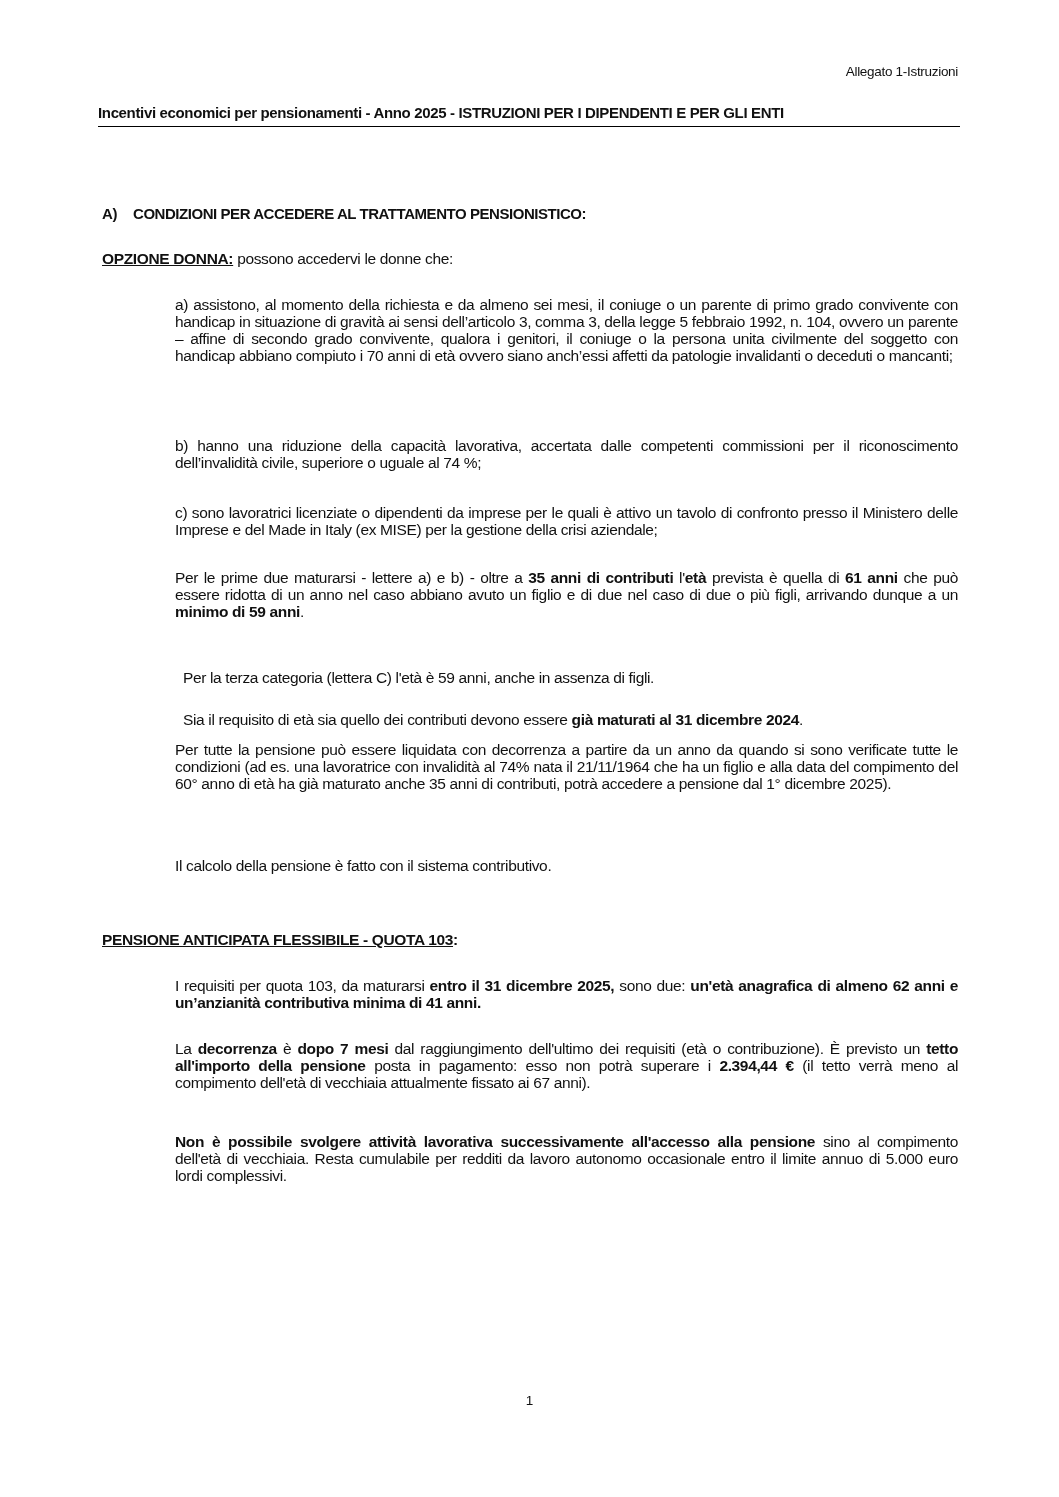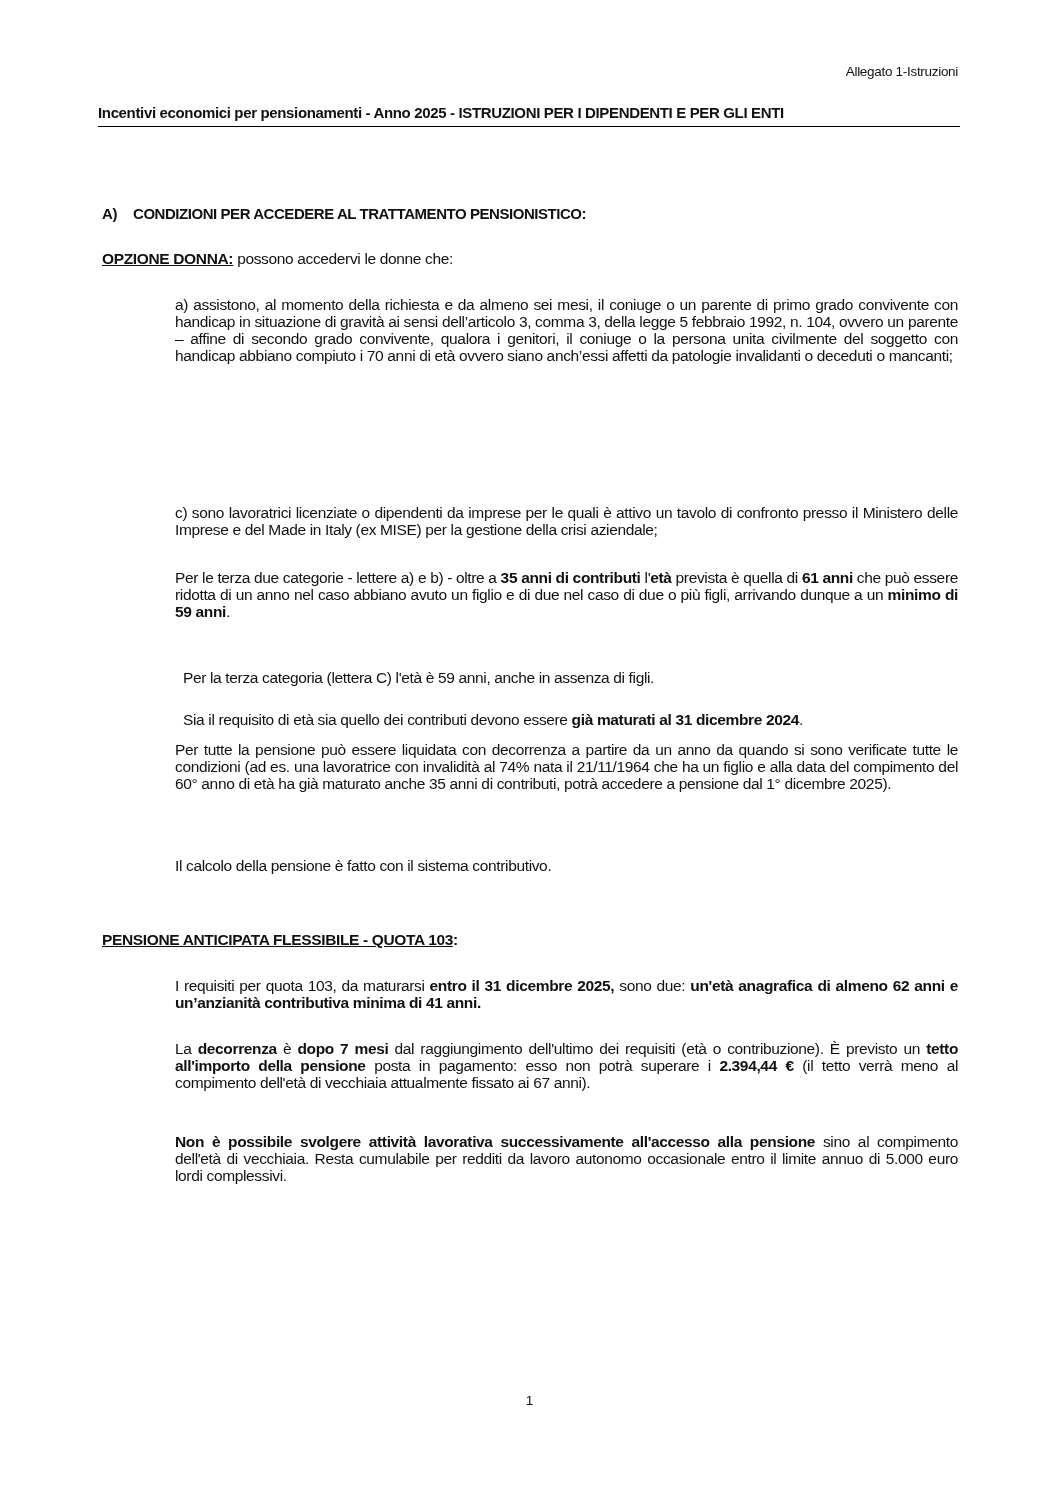--- a/index.html
+++ b/index.html
@@ -29,25 +29,26 @@
   <div class="section-a n">
     <span class="marker">A)</span><span>CONDIZIONI PER ACCEDERE AL TRATTAMENTO PENSIONISTICO:</span>
   </div>
 
   <div class="sub-heading n" style="top:250px;">
     <span class="u">OPZIONE DONNA:</span><span> possono accedervi le donne che:</span>
   </div>
 
   <p class="para n" style="top:296px; margin:0;">a) assistono, al momento della richiesta e da almeno sei mesi, il coniuge o un parente di primo grado convivente con handicap in situazione di gravità ai sensi dell’articolo 3, comma 3, della legge 5 febbraio 1992, n. 104, ovvero un parente – affine di secondo grado convivente, qualora i genitori, il coniuge o la persona unita civilmente del soggetto con handicap abbiano compiuto i 70 anni di età ovvero siano anch’essi affetti da patologie invalidanti o deceduti o mancanti;</p>
 
+  <p class="para n" style="top:437px; margin:0;">b) hanno una riduzione della capacità lavorativa, accertata dalle competenti commissioni per il riconoscimento dell’invalidità civile, superiore o uguale al 74 %;</p>
 
   <p class="para n" style="top:504px; margin:0;">c) sono lavoratrici licenziate o dipendenti da imprese per le quali è attivo un tavolo di confronto presso il Ministero delle Imprese e del Made in Italy (ex MISE) per la gestione della crisi aziendale;</p>
 
   <p class="para n" style="top:569px; margin:0;">
-    <span>Per le terza due categorie - lettere a) e b) - oltre a </span><b>35 anni di contributi</b><span> l'</span><b>età</b><span> prevista è quella di </span><b>61 anni</b><span> che può essere ridotta di un anno nel caso abbiano avuto un figlio e di due nel caso di due o più figli, arrivando dunque a un </span><b>minimo di 59 anni</b><span>.</span>
+    <span>Per le prime due maturarsi - lettere a) e b) - oltre a </span><b>35 anni di contributi</b><span> l'</span><b>età</b><span> prevista è quella di </span><b>61 anni</b><span> che può essere ridotta di un anno nel caso abbiano avuto un figlio e di due nel caso di due o più figli, arrivando dunque a un </span><b>minimo di 59 anni</b><span>.</span>
   </p>
 
   <p class="para n" style="top:661px; margin:8px;">Per la terza categoria (lettera C) l'età è 59 anni, anche in assenza di figli.</p>
 
   <p class="para n" style="top:703px; margin:8px;">
     <span>Sia il requisito di età sia quello dei contributi devono essere </span><b>già maturati al 31 dicembre 2024</b><span>.</span>
   </p>
 
   <p class="para n" style="top:741px; margin:0;">Per tutte la pensione può essere liquidata con decorrenza a partire da un anno da quando si sono verificate tutte le condizioni (ad es. una lavoratrice con invalidità al 74% nata il 21/11/1964 che ha un figlio e alla data del compimento del 60° anno di età ha già maturato anche 35 anni di contributi, potrà accedere a pensione dal 1° dicembre 2025).</p>
 

